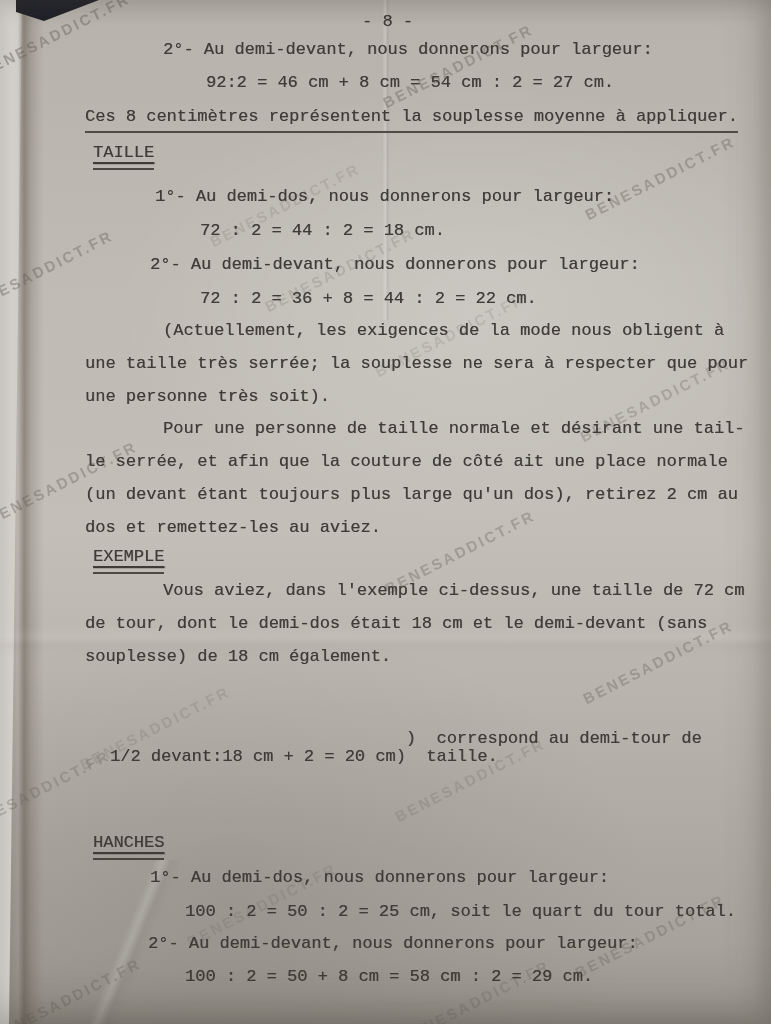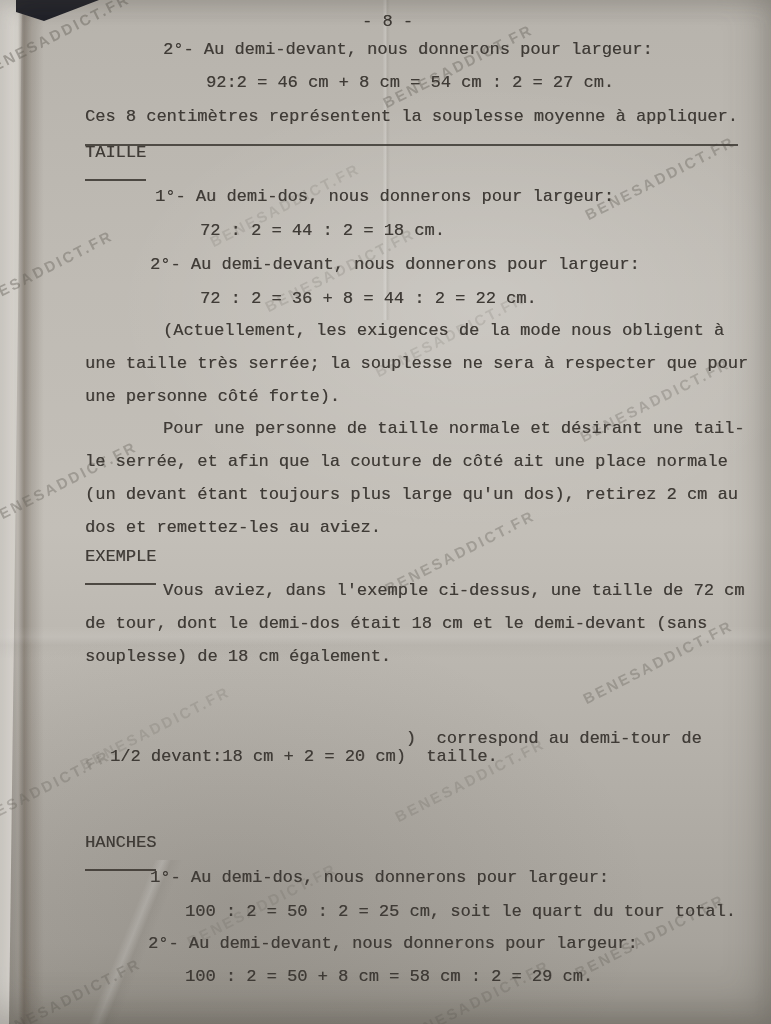--- a/index.html
+++ b/index.html
@@ -43,23 +43,23 @@
   .wm{
     position:absolute;transform:translate(-50%,-50%) rotate(-27deg);
     font-family:"Liberation Sans","DejaVu Sans",sans-serif;
     font-size:15px;letter-spacing:2.5px;font-weight:bold;
     color:rgba(100,95,88,.50);white-space:nowrap;pointer-events:none;
   }
   .ln{
     position:absolute;white-space:pre;font-size:17px;line-height:20px;
     color:#3f3b36;text-shadow:.4px .4px .3px rgba(55,50,45,.55);
   }
-  .ul{border-bottom:2px solid rgba(60,56,50,.85);padding-bottom:17px;}
-  .hd{border-bottom:2px solid rgba(60,56,50,.88);padding-bottom:16px;
-      text-decoration-thickness:1.5px;text-underline-offset:5px;}
+  .ul{border-bottom:2px solid rgba(60,56,50,.85);padding-bottom:4px;}
+  .hd{border-bottom:2px solid rgba(60,56,50,.88);padding-bottom:5px;
+      text-decoration:underline;text-decoration-thickness:1.5px;text-underline-offset:5px;margin-left:8px;}
   .ul2{border-bottom:2px solid rgba(60,56,50,.85);padding-bottom:5px;
       text-decoration:underline;text-decoration-thickness:1.5px;text-underline-offset:4px;}
 </style>
 </head>
 <body>
 
 <div class="photo">
 
   <div class="page-edge"></div>
   <div class="seam-shadow"></div>
@@ -94,21 +94,21 @@
   <div class="ln ul" style="top:107px;left:85px">Ces 8 centimètres représentent la souplesse moyenne à appliquer.</div>
 
   <div class="ln hd" style="top:143px;left:85px">TAILLE</div>
   <div class="ln" style="top:187px;left:155px">1°- Au demi-dos, nous donnerons pour largeur:</div>
   <div class="ln" style="top:221px;left:200px">72 : 2 = 44 : 2 = 18 cm.</div>
   <div class="ln" style="top:255px;left:150px">2°- Au demi-devant, nous donnerons pour largeur:</div>
   <div class="ln" style="top:289px;left:200px">72 : 2 = 36 + 8 = 44 : 2 = 22 cm.</div>
 
   <div class="ln" style="top:321px;left:163px">(Actuellement, les exigences de la mode nous obligent à</div>
   <div class="ln" style="top:354px;left:85px">une taille très serrée; la souplesse ne sera à respecter que pour</div>
-  <div class="ln" style="top:387px;left:85px">une personne côté forte).</div>
+  <div class="ln" style="top:387px;left:85px">une personne très soit).</div>
 
   <div class="ln" style="top:419px;left:163px">Pour une personne de taille normale et désirant une tail-</div>
   <div class="ln" style="top:452px;left:85px">le serrée, et afin que la couture de côté ait une place normale</div>
   <div class="ln" style="top:485px;left:85px">(un devant étant toujours plus large qu'un dos), retirez 2 cm au</div>
   <div class="ln" style="top:518px;left:85px">dos et remettez-les au aviez.</div>
 
   <div class="ln hd" style="top:547px;left:85px">EXEMPLE</div>
   <div class="ln" style="top:581px;left:163px">Vous aviez, dans l'exemple ci-dessus, une taille de 72 cm</div>
   <div class="ln" style="top:614px;left:85px">de tour, dont le demi-dos était 18 cm et le demi-devant (sans</div>
   <div class="ln" style="top:647px;left:85px">souplesse) de 18 cm également.</div>

